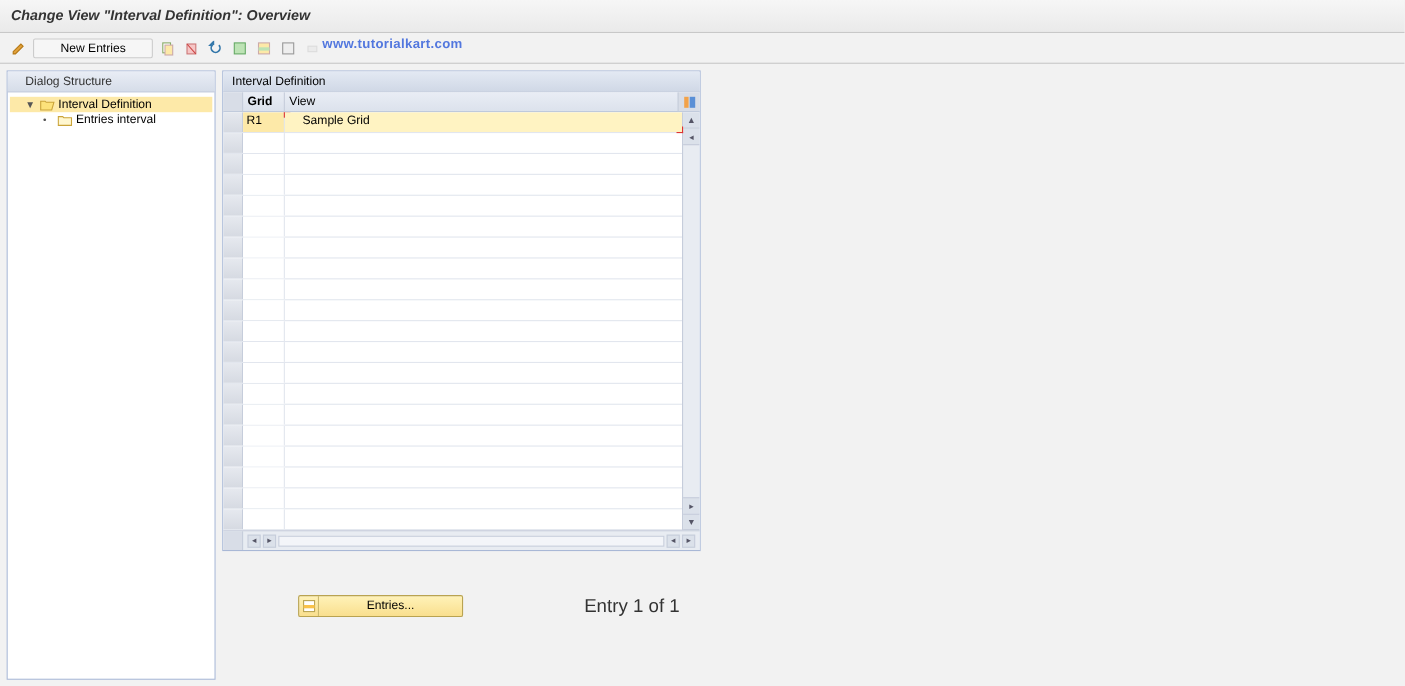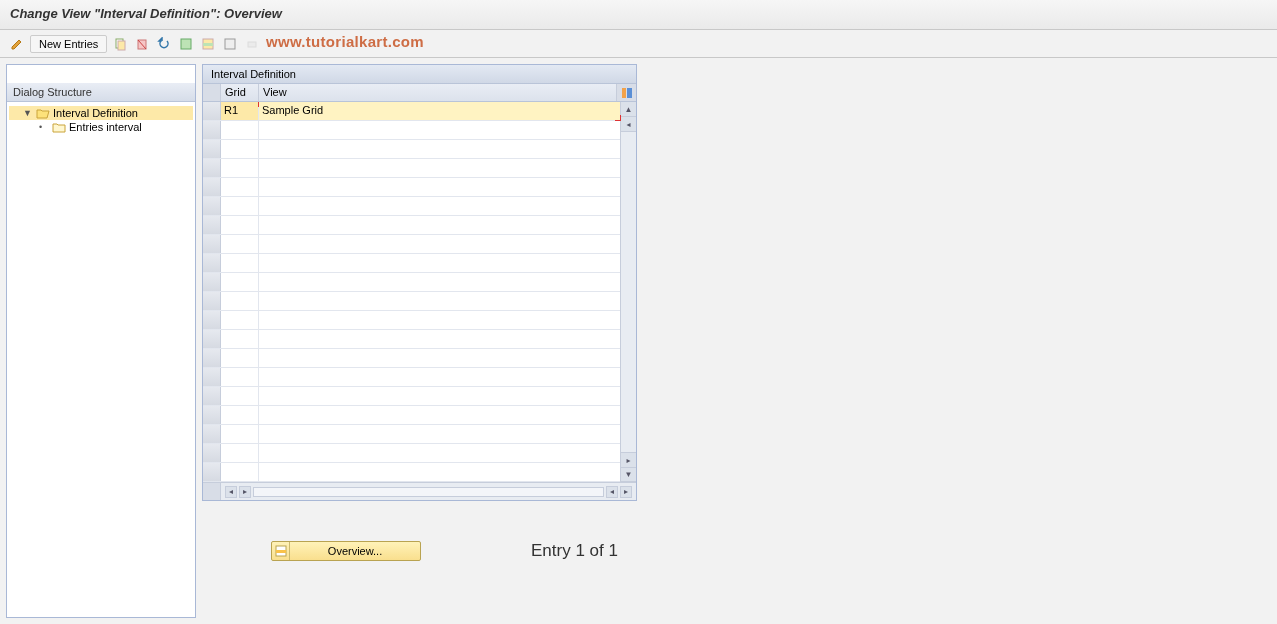--- a/index.html
+++ b/index.html
@@ -34,33 +34,33 @@
   background: #f2f2f2;
   position: relative;
 }
 .tb-icon {
   width: 18px; height: 18px;
   display: flex; align-items: center; justify-content: center;
   cursor: pointer;
   border-radius: 2px;
 }
 .tb-text-btn {
-  padding: 2px 8px;
+  padding: 2px 24px;
   background: #f6f6f6;
   border: 1px solid #ccc;
   border-radius: 2px;
   cursor: pointer;
   font-size: 11px;
 }
 .watermark {
   position: absolute;
-  left: 266px;
+  left: 293px;
   top: 3px;
-  color: #c2410c;
-  font-size: 15px;
+  color: #1d4ed8;
+  font-size: 12px;
   font-weight: bold;
   opacity: 0.75;
   pointer-events: none;
   letter-spacing: 0.3px;
 }
 .workspace {
   display: flex;
   padding: 6px;
   gap: 6px;
   height: calc(100% - 58px);
@@ -68,24 +68,23 @@
 .tree-panel {
   width: 190px;
   background: #fff;
   border: 1px solid #a9b8d6;
   display: flex;
   flex-direction: column;
 }
 .tree-header {
   background: linear-gradient(#e9edf5, #d6dde9);
   border-bottom: 1px solid #b9c4d8;
-  padding: 3px 6px;
+  padding: 3px 16px;
   font-size: 11px;
   color: #333;
-  margin-top: 18px;
 }
 .tree-body { padding: 4px 2px; }
 .tree-node {
   display: flex; align-items: center;
   padding: 1px 2px;
   cursor: pointer;
   white-space: nowrap;
 }
 .tree-indent-1 { padding-left: 14px; }
 .tree-indent-2 { padding-left: 30px; }
@@ -108,38 +107,38 @@
   font-size: 11px;
 }
 .grid-head {
   display: flex;
   background: linear-gradient(#e9edf5, #dce2ec);
   border-bottom: 1px solid #b9c4d8;
   height: 18px;
   align-items: stretch;
 }
 .gh-sel { width: 18px; border-right: 1px solid #c6cddb; background:#d8dde7;}
-.gh-grid { width: 38px; border-right: 1px solid #c6cddb; padding: 2px 4px; }
+.gh-grid { width: 38px; border-right: 1px solid #c6cddb; padding: 2px 4px; font-weight: bold; }
 .gh-text { flex: 1; padding: 2px 4px; }
 .gh-tools { width: 20px; border-left: 1px solid #c6cddb; display:flex;align-items:center;justify-content:center; background:#d8dde7; cursor:pointer;}
 .grid-body {
   position: relative;
   height: 380px;
   overflow: hidden;
   display: flex;
 }
 .rows-container { flex: 1; }
 .g-row {
   display: flex;
   height: 19px;
   border-bottom: 1px solid #e2e6ee;
 }
 .g-sel { width: 18px; background: linear-gradient(#e6e9ef,#d6dae2); border-right: 1px solid #c6cddb; cursor:pointer;}
 .g-grid { width: 38px; border-right: 1px solid #e2e6ee; padding: 2px 3px; font-size: 11px; background:#fff;}
-.g-text { flex: 1; padding: 2px 3px; font-size: 11px; }
+.g-text { flex: 1; padding: 2px 16px; font-size: 11px; }
 .g-row-active .g-grid { background: #fde9a8; }
 .g-row-active .g-text {
   background: #fff3c2;
   position: relative;
 }
 .g-row-active .g-text::before,
 .g-row-active .g-text::after {
   content: "";
   position: absolute;
   width: 5px; height: 5px;
@@ -414,19 +413,19 @@
     </div>
 
     <div class="footer-row">
       <div class="position-btn">
         <div class="pos-icon-box">
           <svg width="12" height="12" viewBox="0 0 12 12">
               <rect x="1" y="1" width="10" height="10" fill="#fff" stroke="#b9a351"></rect>
               <rect x="1" y="5" width="10" height="3" fill="#f9c24a"></rect>
             </svg>
         </div>
-        <div class="pos-label">Overview...</div>
+        <div class="pos-label">Entries...</div>
       </div>
       <div class="entry-text">Entry 1 of 1</div>
     </div>
   </div>
 
 </div>
 
 </body></html>

